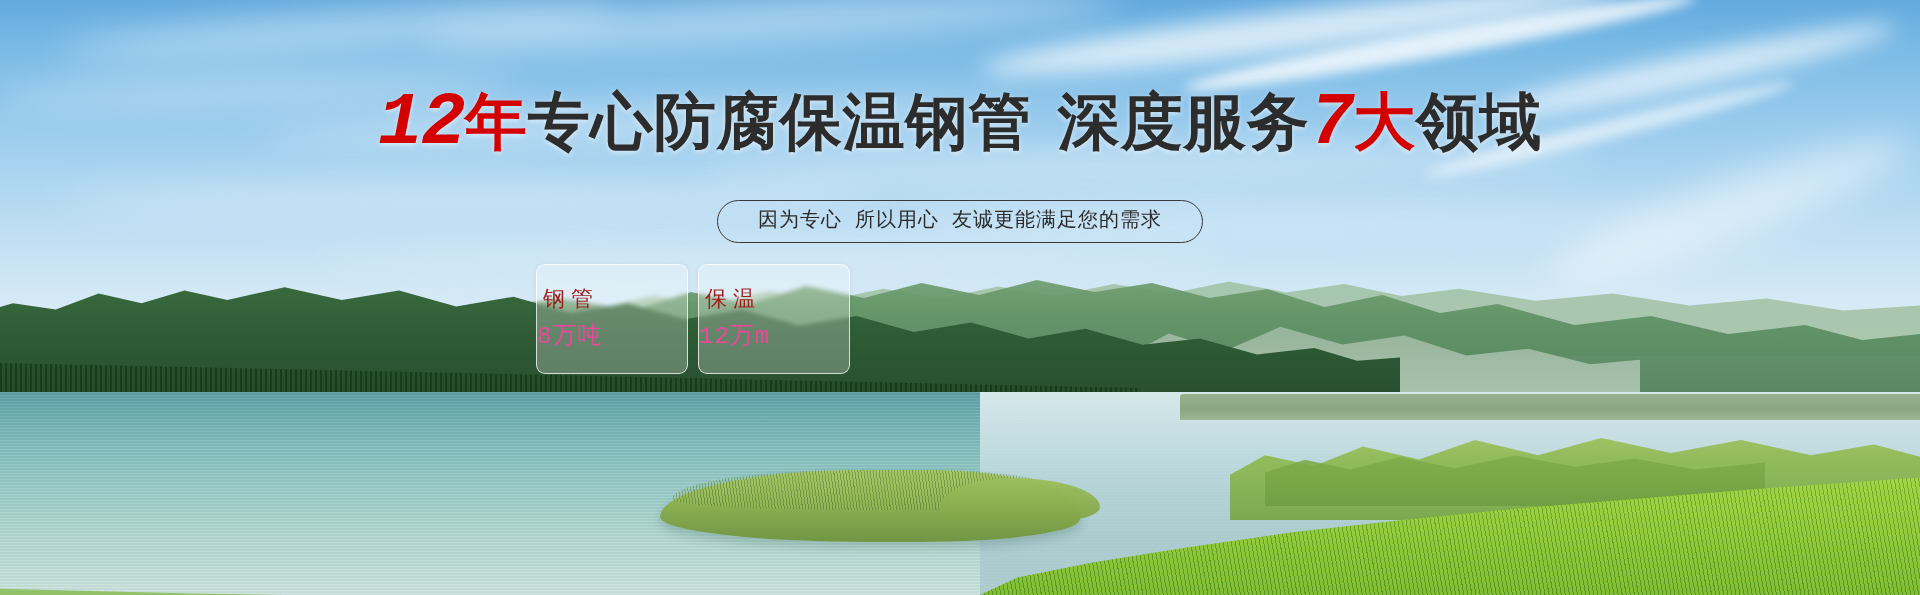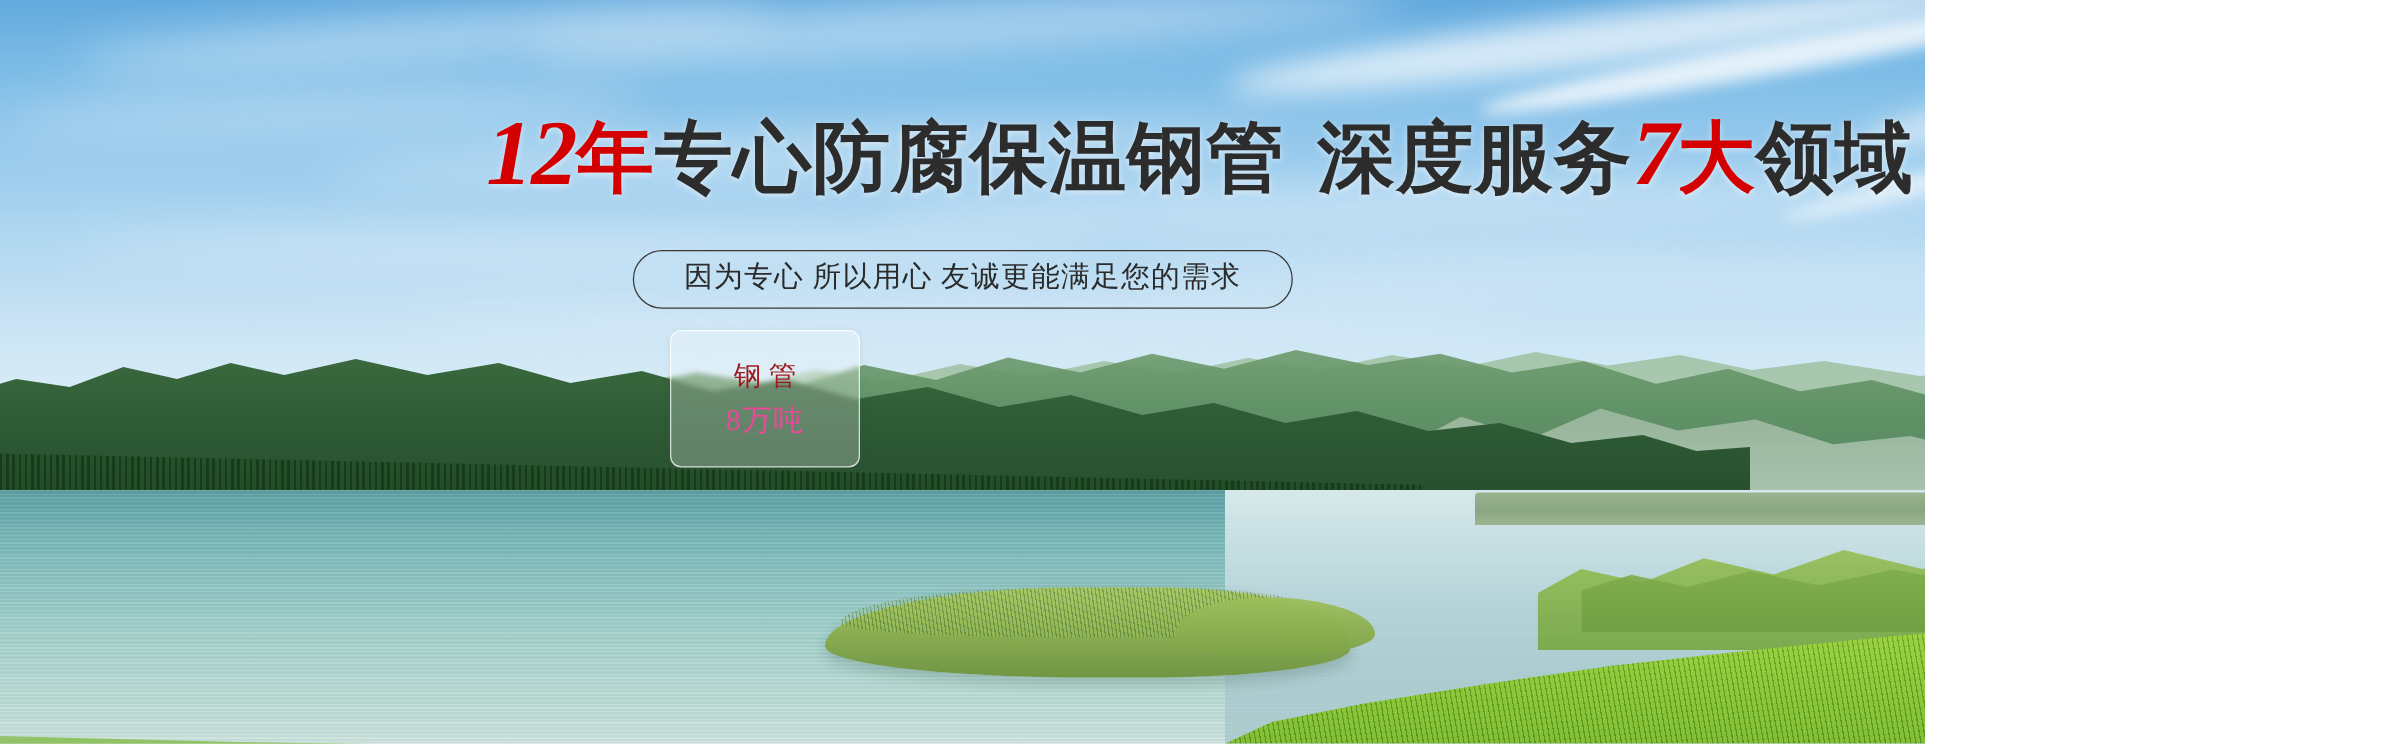--- a/index.html
+++ b/index.html
@@ -1,24 +1,24 @@
 <!DOCTYPE html>
 <html><head>
 <meta charset="utf-8">
 <title>Banner</title>
 <style>
   * { margin:0; padding:0; box-sizing:border-box; }
   html,body { background:#fff; }
 
   .banner{
     position:relative;
-    width:1540px;
+    width:1920px;
     height:595px;
     overflow:hidden;
-    font-family:Liberation Serif, serif;
+    font-family:Liberation Mono, monospace;
     user-select:none;
   }
 
   
   .sky{
     position:absolute; left:0; top:0; width:1920px; height:420px;
     background:
       linear-gradient(to bottom,
         #63aade 0%,
         #7bbbe6 12%,
@@ -248,21 +248,21 @@
   .headline .gap{ display:inline-block; width:26px; }
 
   .subtitle-pill{
     position:absolute;
     left:50%;
     transform:translateX(-50%);
     top:200px;
     padding:7px 40px 9px;
     border:1.6px solid #3a3a3a;
     border-radius:26px;
-    font-size:23px;
+    font-size:20px;
     line-height:1.25;
     color:#2b2b2b;
     letter-spacing:1px;
     white-space:nowrap;
     background:transparent;
   }
 
   
   .cards{
     position:absolute;
@@ -272,21 +272,20 @@
   }
   .card{
     width:152px;
     height:110px;
     border-radius:9px;
     border:1px solid rgba(255,255,255,.75);
     background:rgba(255,255,255,.26);
     backdrop-filter:blur(2px);
     display:flex;
     flex-direction:column;
-    align-items:center;
     justify-content:center;
     gap:13px;
     box-shadow:0 1px 5px rgba(80,100,90,.10);
   }
   .card .c-title{
     font-size:22px;
     color:#9e1b1b;
     letter-spacing:6px;
     text-indent:6px;
     line-height:1;
@@ -351,16 +350,20 @@
   <div class="subtitle-pill">因为专心 所以用心  友诚更能满足您的需求</div>
 
   <div class="cards">
 
     <div class="card">
       <div class="c-title">钢管</div>
       <div class="c-value"><span>8万吨</span></div>
     </div>
 
 
+    <div class="card">
+      <div class="c-title">保温</div>
+      <div class="c-value"><span>12万m</span></div>
+    </div>
 
   </div>
 
 </div>
 
 </body></html>

